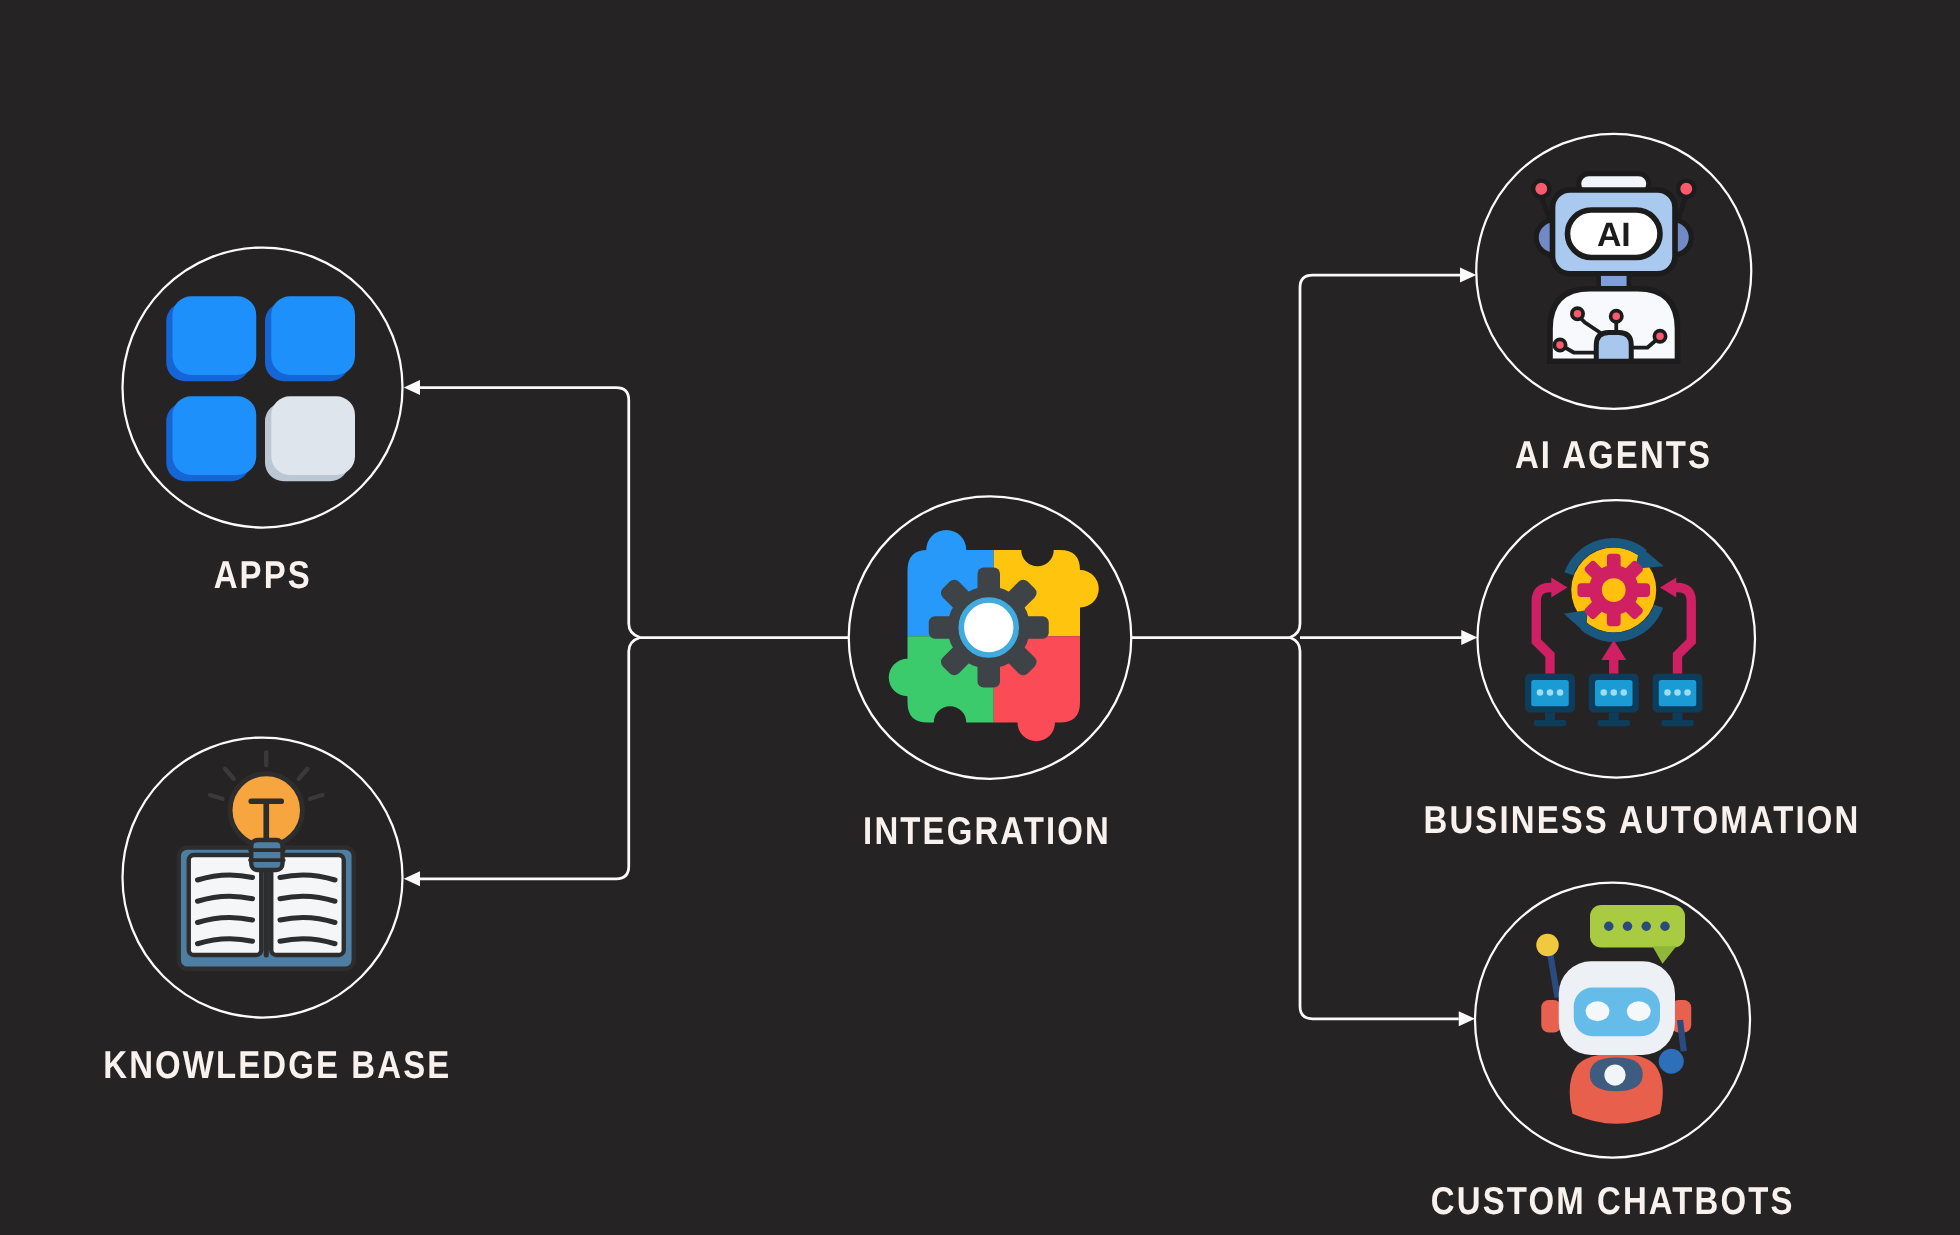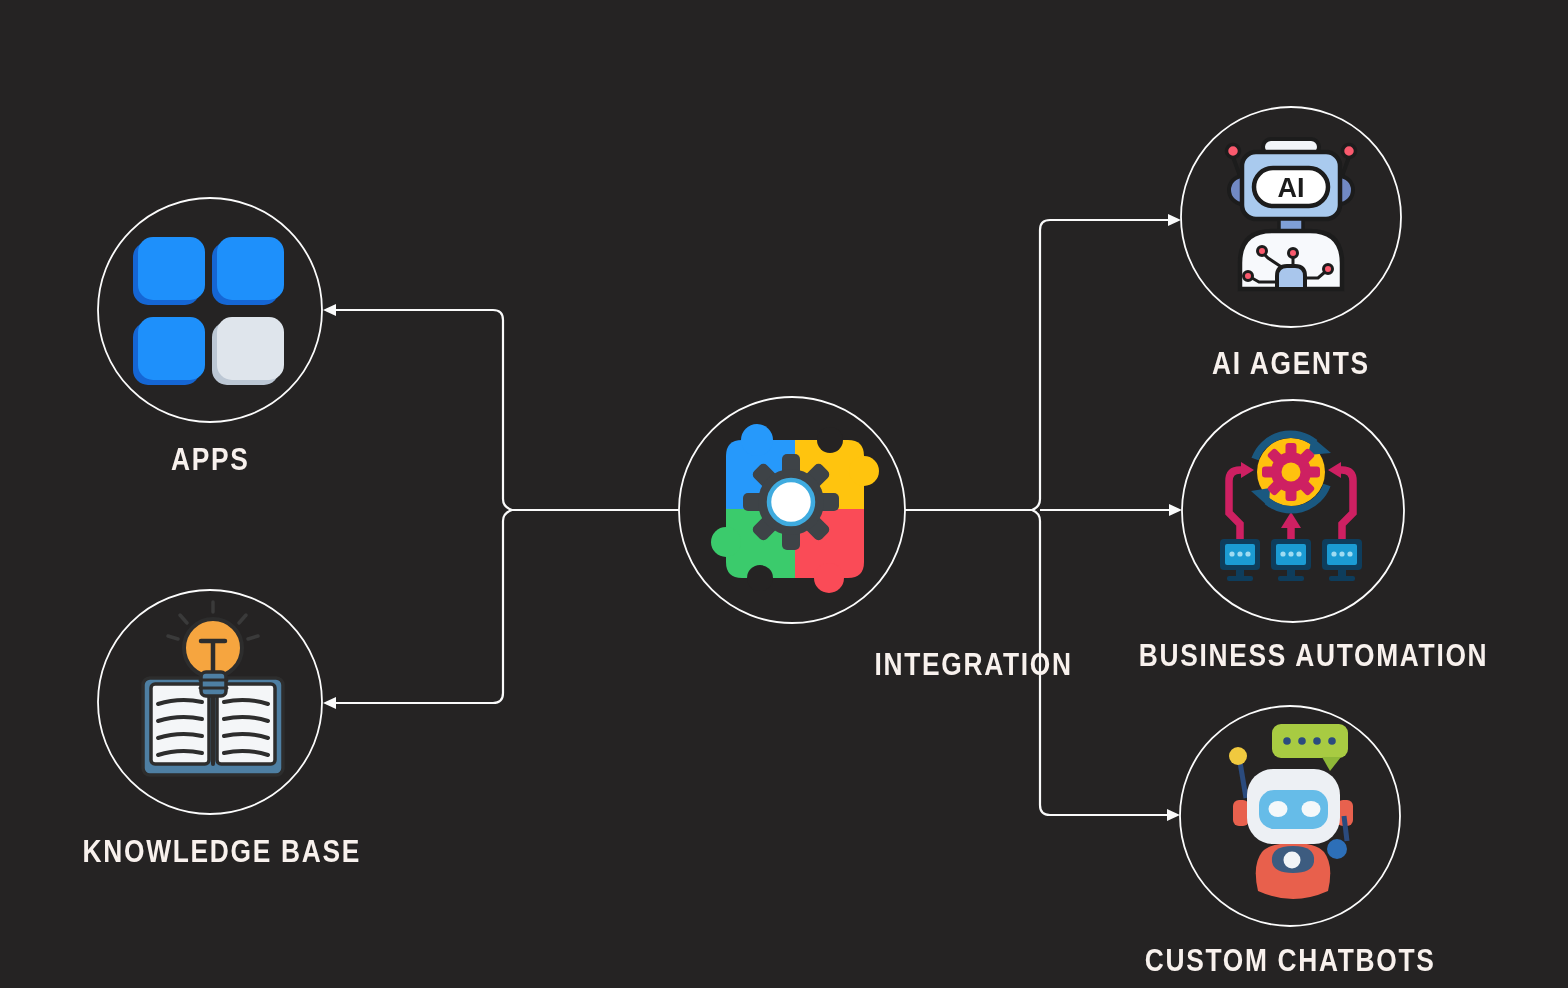--- a/index.html
+++ b/index.html
@@ -254,18 +254,18 @@
       <circle cx="1292" cy="850" r="8.5" fill="#F2F5F8"></circle>
       <rect x="1247" y="759" width="93" height="75" rx="26" fill="#EDF0F4"></rect>
       <rect x="1259" y="780" width="69" height="39" rx="15" fill="#66BCE8"></rect>
       <ellipse cx="1278" cy="799" rx="9.5" ry="8" fill="#F4F8FA"></ellipse>
       <ellipse cx="1311" cy="799" rx="9.5" ry="8" fill="#F4F8FA"></ellipse>
     </g>
   </svg>
 
   <div class="node-label" style="left:-90px;top:434px;"><span class="lt">APPS</span></div>
   <div class="node-label" style="left:-78px;top:826px;"><span class="lt">KNOWLEDGE BASE</span></div>
-  <div class="node-label" style="left:490px;top:639px;text-align:right;"><span class="lt">INTEGRATION</span></div>
+  <div class="node-label" style="left:490px;top:639px;"><span class="lt">INTEGRATION</span></div>
   <div class="node-label" style="left:991px;top:338px;"><span class="lt">AI AGENTS</span></div>
   <div class="node-label" style="left:1014px;top:630px;"><span class="lt">BUSINESS AUTOMATION</span></div>
   <div class="node-label" style="left:990px;top:935px;"><span class="lt">CUSTOM CHATBOTS</span></div>
 
 </div>
 
 </body></html>

